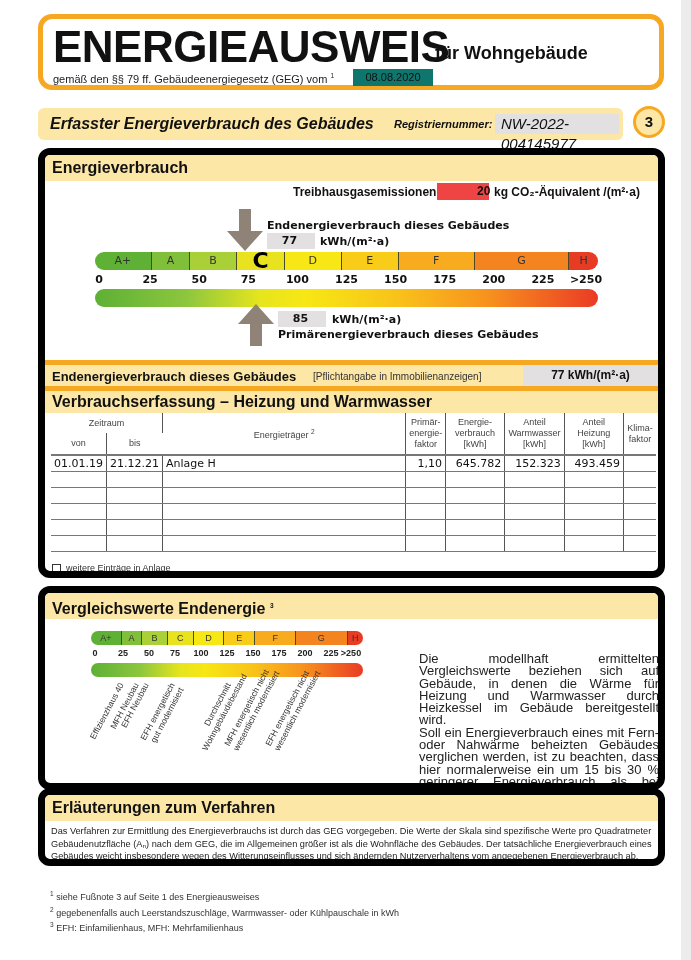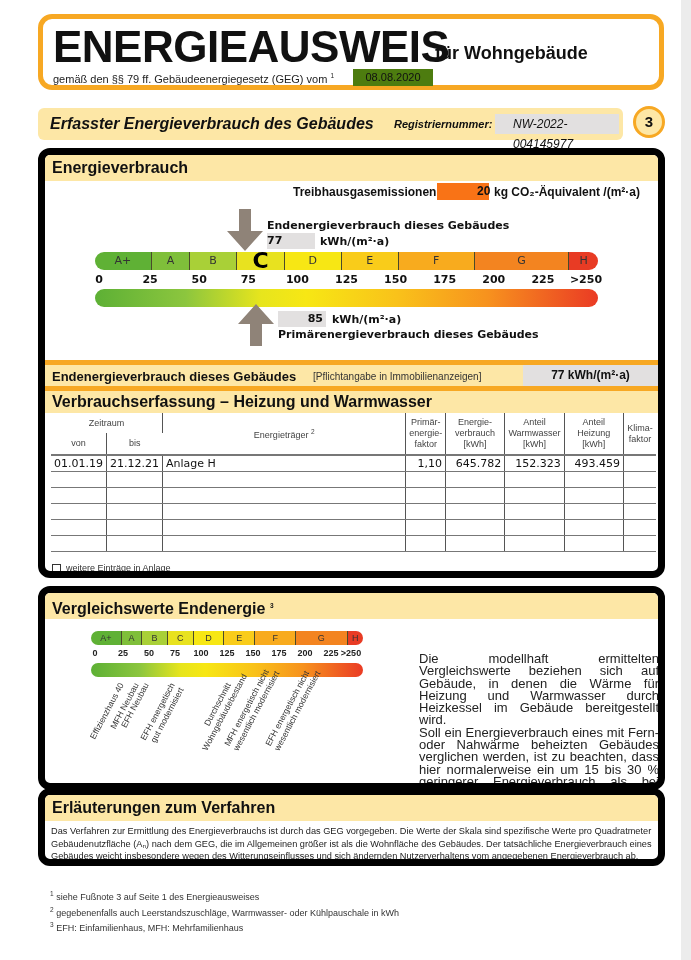--- a/index.html
+++ b/index.html
@@ -5,52 +5,52 @@
   * { box-sizing: border-box; margin: 0; padding: 0; }
   html, body { width: 691px; height: 960px; background: #f4f4f4; font-family: "Liberation Sans", sans-serif; color: #111; overflow: hidden; }
   .page { position: relative; width: 691px; height: 960px; background: #ffffff; }
   .page-edge { position: absolute; right: 0; top: 0; width: 10px; height: 960px; background: #ececec; }
 
   
   .title-box { position: absolute; left: 38px; top: 14px; width: 626px; height: 76px; border: 5px solid #f7a823; border-radius: 14px; background: #fff; }
   .title-main { position: absolute; left: 10px; top: 4px; font-size: 44px; font-weight: bold; letter-spacing: -0.5px; line-height: 48px; }
   .title-sub { position: absolute; left: 392px; top: 24px; font-size: 18px; font-weight: bold; }
   .title-law { position: absolute; left: 10px; top: 53px; font-size: 11px; color: #222; }
-  .date-field { position: absolute; left: 310px; top: 50px; width: 80px; height: 17px; background: #4d7c0f; font-size: 11px; text-align: center; line-height: 17px; }
+  .date-field { position: absolute; left: 310px; top: 50px; width: 80px; height: 17px; background: #0f766e; font-size: 11px; text-align: center; line-height: 17px; }
 
   
   .sec-bar { position: absolute; left: 38px; top: 108px; width: 585px; height: 32px; background: #fde7a6; border-radius: 6px; font-style: italic; }
   .sec-bar-title { position: absolute; left: 12px; top: 7px; font-size: 16px; font-weight: bold; }
   .reg-label { position: absolute; left: 356px; top: 10px; font-size: 11px; font-weight: bold; }
-  .reg-value { position: absolute; left: 457px; top: 6px; width: 124px; height: 20px; background: #e2e0e0; font-size: 12px; line-height: 20px; padding-left: 18px; font-family: "Liberation Sans Narrow", "Liberation Sans", sans-serif; }
+  .reg-value { position: absolute; left: 457px; top: 6px; width: 124px; height: 20px; background: #e2e0e0; font-size: 15px; line-height: 20px; padding-left: 6px; font-family: "Liberation Sans Narrow", "Liberation Sans", sans-serif; }
   .page-num { position: absolute; left: 633px; top: 106px; width: 32px; height: 32px; border-radius: 50%; background: #fde7a6; border: 3px solid #f7a823; font-size: 15px; font-weight: bold; text-align: center; line-height: 26px; }
 
   
   .box { position: absolute; border: 7px solid #000000; border-radius: 12px; background: #fff; overflow: hidden; }
   .box-head { background: #fde7a6; height: 26px; font-size: 16px; font-weight: bold; padding-left: 7px; line-height: 26px; }
   .ev-box { left: 38px; top: 148px; width: 627px; height: 430px; }
 
   .thg-label { position: absolute; left: 248px; top: 30px; font-size: 12px; font-weight: bold; }
-  .thg-field { position: absolute; left: 392px; top: 28px; width: 52px; height: 17px; background: #f97316; font-size: 12px; font-weight: bold; text-align: right; padding-right: 4px; line-height: 17px; padding-left: 40px; }
+  .thg-field { position: absolute; left: 392px; top: 28px; width: 52px; height: 17px; background: #ef4444; font-size: 12px; font-weight: bold; text-align: right; padding-right: 4px; line-height: 17px; padding-left: 40px; }
   .thg-unit { position: absolute; left: 449px; top: 30px; font-size: 12px; font-weight: bold; }
 
   .arrow-down { position: absolute; left: 182px; top: 54px; width: 36px; height: 42px; }
   .arrow-up { position: absolute; left: 193px; top: 149px; width: 36px; height: 42px; }
   .end-label { position: absolute; left: 222px; top: 64px; font-size: 11px; font-weight: bold; font-family: "DejaVu Sans", sans-serif; }
-  .end-field { position: absolute; left: 222px; top: 78px; width: 48px; height: 16px; background: #e2e0e0; font-size: 11px; font-weight: bold; text-align: left; padding-right: 3px; line-height: 16px; font-family: "DejaVu Sans", sans-serif; }
+  .end-field { position: absolute; left: 222px; top: 78px; width: 48px; height: 16px; background: #e2e0e0; font-size: 11px; font-weight: bold; text-align: center; padding-right: 3px; line-height: 16px; font-family: "DejaVu Sans", sans-serif; }
   .end-unit { position: absolute; left: 275px; top: 80px; font-size: 11px; font-weight: bold; font-family: "DejaVu Sans", sans-serif; }
 
   .scale-top { position: absolute; left: 50px; top: 97px; width: 503px; height: 18px; border-radius: 9px; overflow: hidden; display: flex; }
   .seg { height: 18px; border-right: 1px solid #4a4a2a; font-size: 11px; text-align: center; line-height: 18px; color: #333; font-family: "DejaVu Sans", sans-serif; }
   .seg:last-child { border-right: none; }
   .seg.active { font-size: 22px; font-weight: bold; color: #000; line-height: 18px; }
   .ticks { position: absolute; left: 50px; top: 118px; width: 503px; height: 14px; font-size: 11px; font-weight: bold; font-family: "DejaVu Sans", sans-serif; }
   .tick { position: absolute; top: 0; transform: translateX(-50%); }
   .scale-bottom { position: absolute; left: 50px; top: 134px; width: 503px; height: 18px; border-radius: 9px; background: linear-gradient(to right, #5db035 0%, #8cc63e 18%, #e7e51d 33%, #f7e714 42%, #f9c21a 60%, #f7921e 78%, #ea3b24 100%); }
-  .pri-field { position: absolute; left: 233px; top: 156px; width: 48px; height: 16px; background: #e2e0e0; font-size: 11px; font-weight: bold; text-align: right; padding-right: 3px; line-height: 16px; font-family: "DejaVu Sans", sans-serif; }
+  .pri-field { position: absolute; left: 233px; top: 156px; width: 48px; height: 16px; background: #e2e0e0; font-size: 11px; font-weight: bold; text-align: center; padding-right: 3px; line-height: 16px; font-family: "DejaVu Sans", sans-serif; }
   .pri-unit { position: absolute; left: 287px; top: 158px; font-size: 11px; font-weight: bold; font-family: "DejaVu Sans", sans-serif; }
   .pri-label { position: absolute; left: 233px; top: 173px; font-size: 11px; font-weight: bold; font-family: "DejaVu Sans", sans-serif; }
 
   .pflicht-bar { position: absolute; left: 0px; top: 205px; width: 617px; height: 26px; background: #fde7a6; border-top: 5px solid #f7a823; }
   .pflicht-label { position: absolute; left: 7px; top: 4px; font-size: 13px; font-weight: bold; }
   .pflicht-note { position: absolute; left: 268px; top: 6px; font-size: 10px; color: #333; }
   .pflicht-field { position: absolute; left: 478px; top: 0; width: 139px; height: 21px; background: #e2e0e0; font-size: 12px; font-weight: bold; text-align: center; padding-right: 4px; line-height: 21px; }
 
   .vb-head { position: absolute; left: 0; top: 231px; width: 617px; height: 27px; background: #fde7a6; border-top: 5px solid #f7a823; font-size: 16px; font-weight: bold; padding-left: 7px; line-height: 22px; }
 

